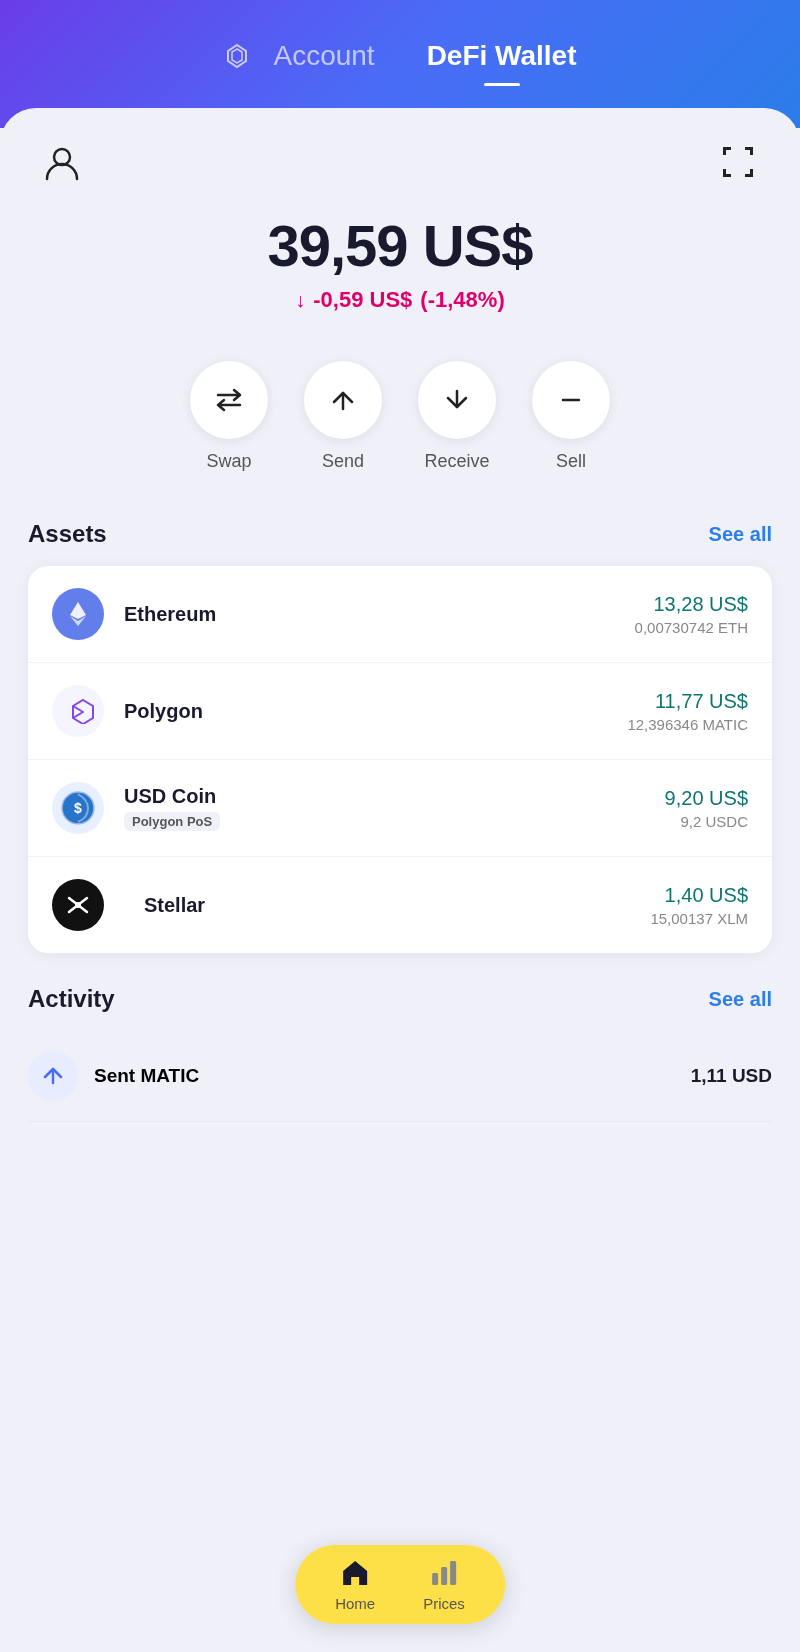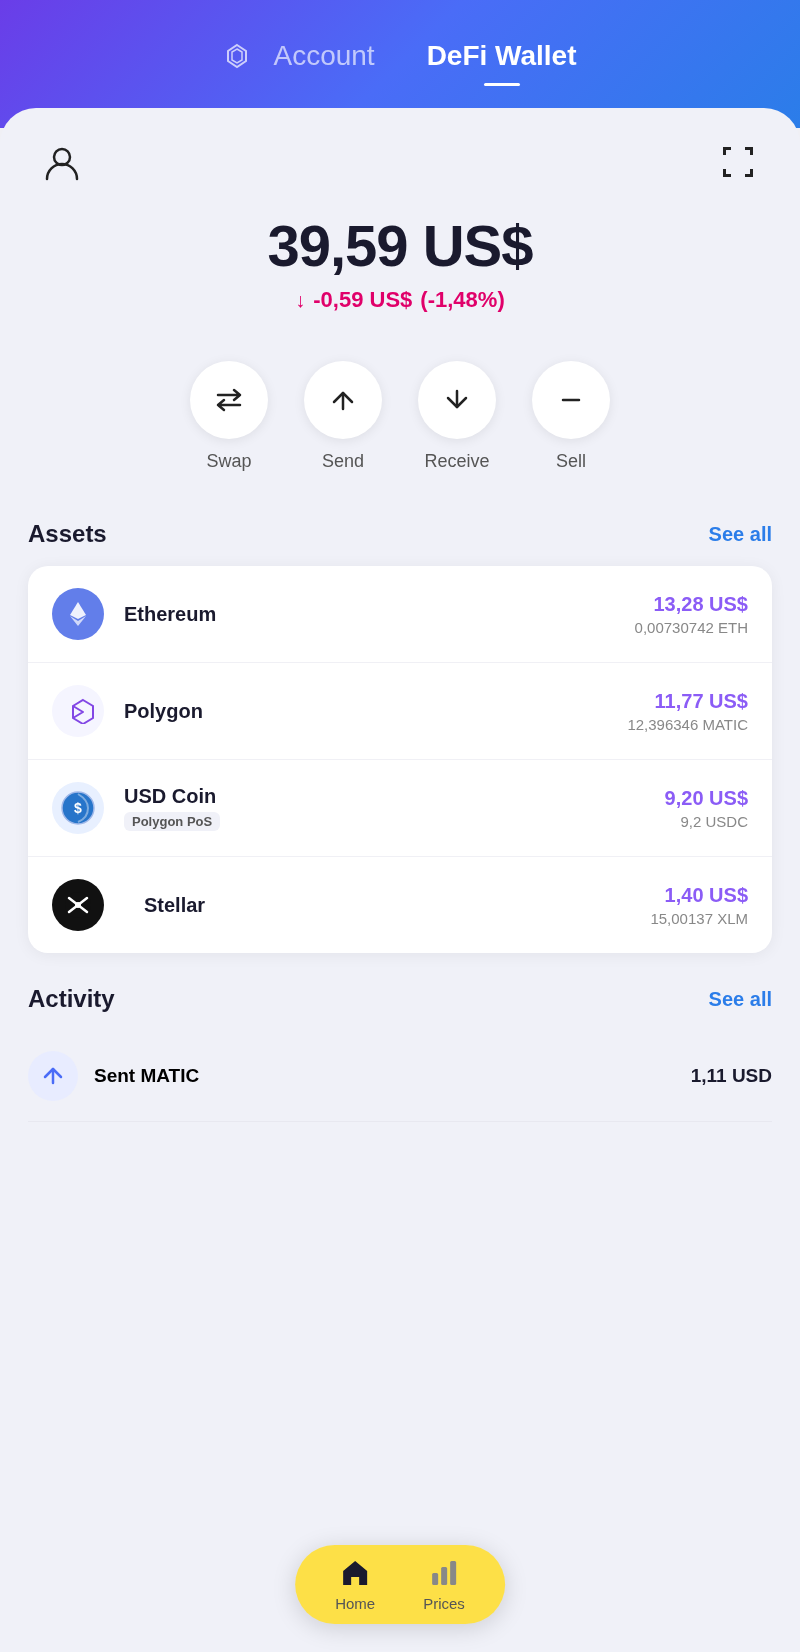--- a/index.html
+++ b/index.html
@@ -208,22 +208,22 @@
       font-weight: 600;
       border-radius: 6px;
       padding: 2px 8px;
       margin-top: 4px;
     }
     .asset-values {
       text-align: right;
     }
     .asset-usd {
       font-size: 20px;
-      font-weight: 700;
-      color: #8b5cf6;
+      font-weight: 400;
+      color: #0f766e;
     }
     .asset-amount {
       font-size: 15px;
       color: #888;
       margin-top: 3px;
     }
 
     
     .eth-icon { background: #627eea; }
     .polygon-icon { background: #f5f5ff; color: #8247e5; }

